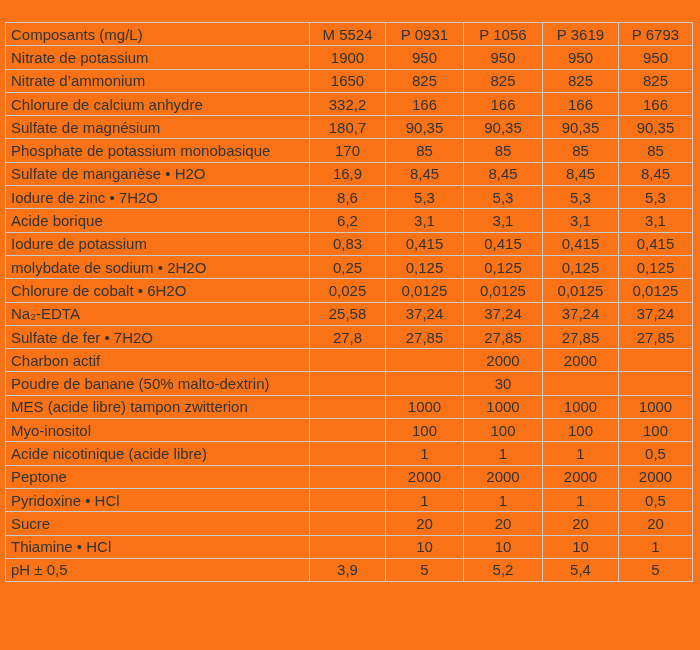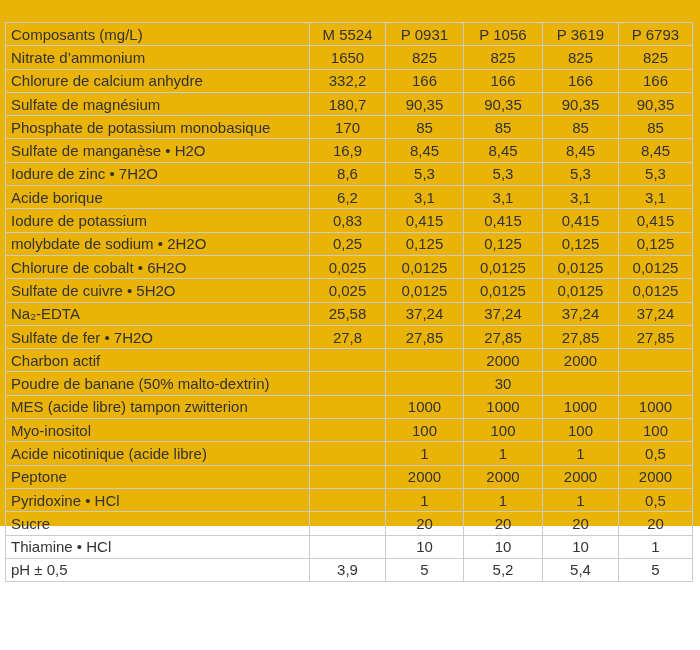--- a/index.html
+++ b/index.html
@@ -7,22 +7,22 @@
     padding: 0;
     width: 700px;
     height: 650px;
     background: #ffffff;
     font-family: "Liberation Sans", "DejaVu Sans", sans-serif;
     overflow: hidden;
   }
   .page {
     position: relative;
     width: 700px;
-    height: 526px;
-    background: #eab308;
+    height: 650px;
+    background: #f97316;
   }
   table.components {
     position: absolute;
     left: 5px;
     top: 22px;
     border-collapse: collapse;
     table-layout: fixed;
     width: 687px;
     font-size: 15px;
     color: #333333;
@@ -59,20 +59,28 @@
           <th class="c0">Composants (mg/L)</th>
           <th class="cn">M 5524</th>
           <th class="cn">P 0931</th>
           <th class="cn">P 1056</th>
           <th class="cn">P 3619</th>
           <th class="cn">P 6793</th>
         </tr>
     </thead>
     <tbody>
         <tr>
+          <td class="c0">Nitrate de potassium</td>
+          <td class="cn">1900</td>
+          <td class="cn">950</td>
+          <td class="cn">950</td>
+          <td class="cn">950</td>
+          <td class="cn">950</td>
+        </tr>
+        <tr>
           <td class="c0">Nitrate d’ammonium</td>
           <td class="cn">1650</td>
           <td class="cn">825</td>
           <td class="cn">825</td>
           <td class="cn">825</td>
           <td class="cn">825</td>
         </tr>
         <tr>
           <td class="c0">Chlorure de calcium anhydre</td>
           <td class="cn">332,2</td>
@@ -132,28 +140,20 @@
         <tr>
           <td class="c0">molybdate de sodium • 2H2O</td>
           <td class="cn">0,25</td>
           <td class="cn">0,125</td>
           <td class="cn">0,125</td>
           <td class="cn">0,125</td>
           <td class="cn">0,125</td>
         </tr>
         <tr>
           <td class="c0">Chlorure de cobalt • 6H2O</td>
-          <td class="cn">0,025</td>
-          <td class="cn">0,0125</td>
-          <td class="cn">0,0125</td>
-          <td class="cn">0,0125</td>
-          <td class="cn">0,0125</td>
-        </tr>
-        <tr>
-          <td class="c0">Sulfate de cuivre • 5H2O</td>
           <td class="cn">0,025</td>
           <td class="cn">0,0125</td>
           <td class="cn">0,0125</td>
           <td class="cn">0,0125</td>
           <td class="cn">0,0125</td>
         </tr>
         <tr>
           <td class="c0">Na₂-EDTA</td>
           <td class="cn">25,58</td>
           <td class="cn">37,24</td>

